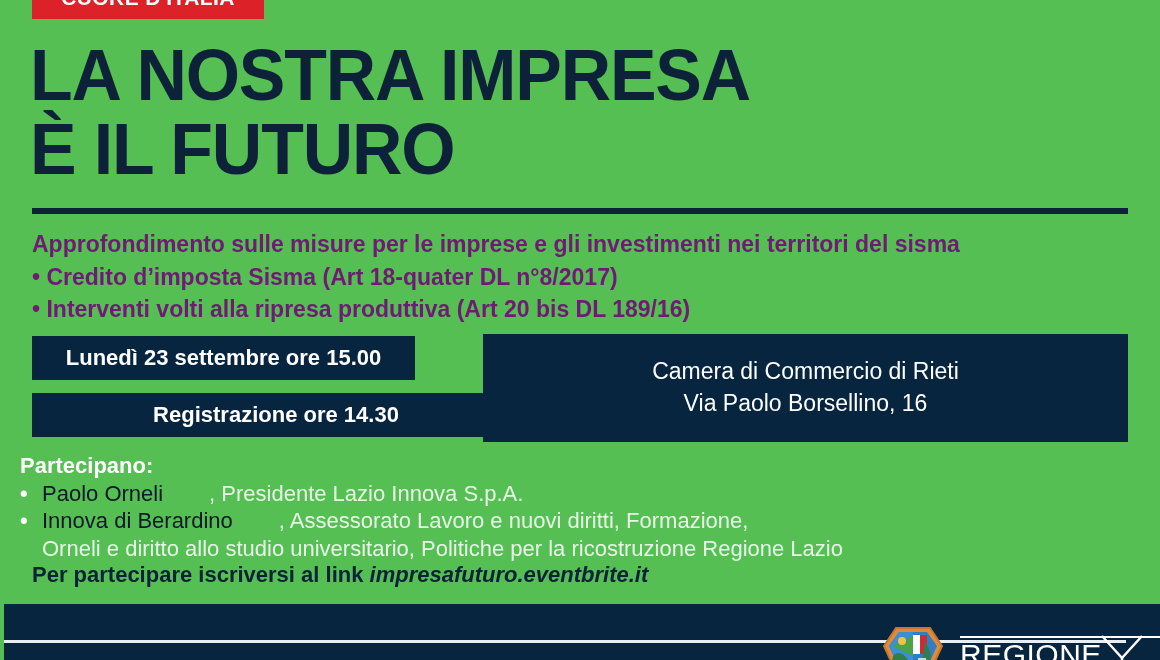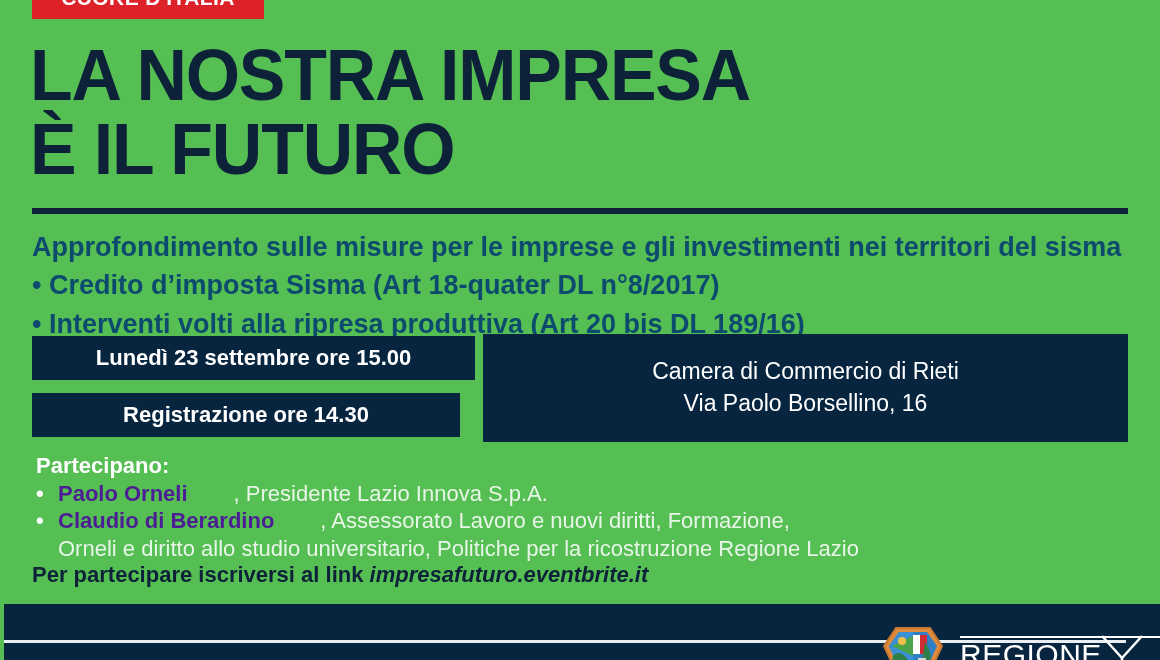--- a/index.html
+++ b/index.html
@@ -75,47 +75,48 @@
   }
 
   
   .body-copy {
     position: absolute;
     left: 32px;
     top: 228px;
     width: 1100px;
   }
   .body-line {
-    color: #0c4a6e;
-    font-size: 27px;
+    color: #701a75;
+    font-size: 23px;
     font-weight: bold;
     line-height: 1.42;
     white-space: nowrap;
   }
 
   
   .box {
     position: absolute;
     background: #07253f;
     display: flex;
     flex-direction: column;
     align-items: center;
     justify-content: center;
   }
   .box-date {
     left: 32px;
     top: 336px;
-    width: 443px;
+    width: 383px;
     height: 44px;
   }
   .box-reg {
     left: 32px;
     top: 393px;
     width: 428px;
     height: 44px;
+    padding-left: 30px;
   }
   .box-venue {
     left: 483px;
     top: 334px;
     width: 645px;
     height: 108px;
   }
   .box-text {
     color: #ffffff;
     font-size: 22px;
@@ -125,21 +126,21 @@
   }
   .box-venue .box-text {
     font-size: 23px;
     font-weight: normal;
     line-height: 1.38;
   }
 
   
   .participants {
     position: absolute;
-    left: 36px;
+    left: 20px;
     top: 452px;
     width: 1100px;
   }
   .part-label {
     color: #ffffff;
     font-size: 22px;
     font-weight: bold;
     line-height: 1.26;
     white-space: nowrap;
   }
@@ -150,23 +151,23 @@
     white-space: nowrap;
   }
   .part-bullet {
     color: #ffffff;
     font-size: 22px;
     font-weight: bold;
     width: 22px;
     flex: 0 0 22px;
   }
   .part-name {
-    color: #4c1d95;
-    font-size: 22px;
-    font-weight: bold;
+    color: #0f172a;
+    font-size: 22px;
+    font-weight: normal;
     text-align: right;
   }
   .part-role {
     color: #e8f6e8;
     font-size: 22px;
     font-weight: normal;
     padding-left: 46px;
   }
   .part-cont {
     color: #e8f6e8;
@@ -293,21 +294,21 @@
     <div class="part-label">Partecipano:</div>
 
     <div class="part-item">
       <span class="part-bullet">•</span>
       <span class="part-name">Paolo Orneli</span>
       <span class="part-role">, Presidente Lazio Innova S.p.A.</span>
     </div>
 
     <div class="part-item">
       <span class="part-bullet">•</span>
-      <span class="part-name">Claudio di Berardino</span>
+      <span class="part-name">Innova di Berardino</span>
       <span class="part-role">, Assessorato Lavoro e nuovi diritti, Formazione,</span>
     </div>
     <div class="part-cont">Orneli e diritto allo studio universitario, Politiche per la ricostruzione Regione Lazio</div>
   </div>
 
   <div class="signup">
     <span>Per partecipare iscriversi al link </span><span class="url">impresafuturo.eventbrite.it</span>
   </div>
 
   <div class="footer">

